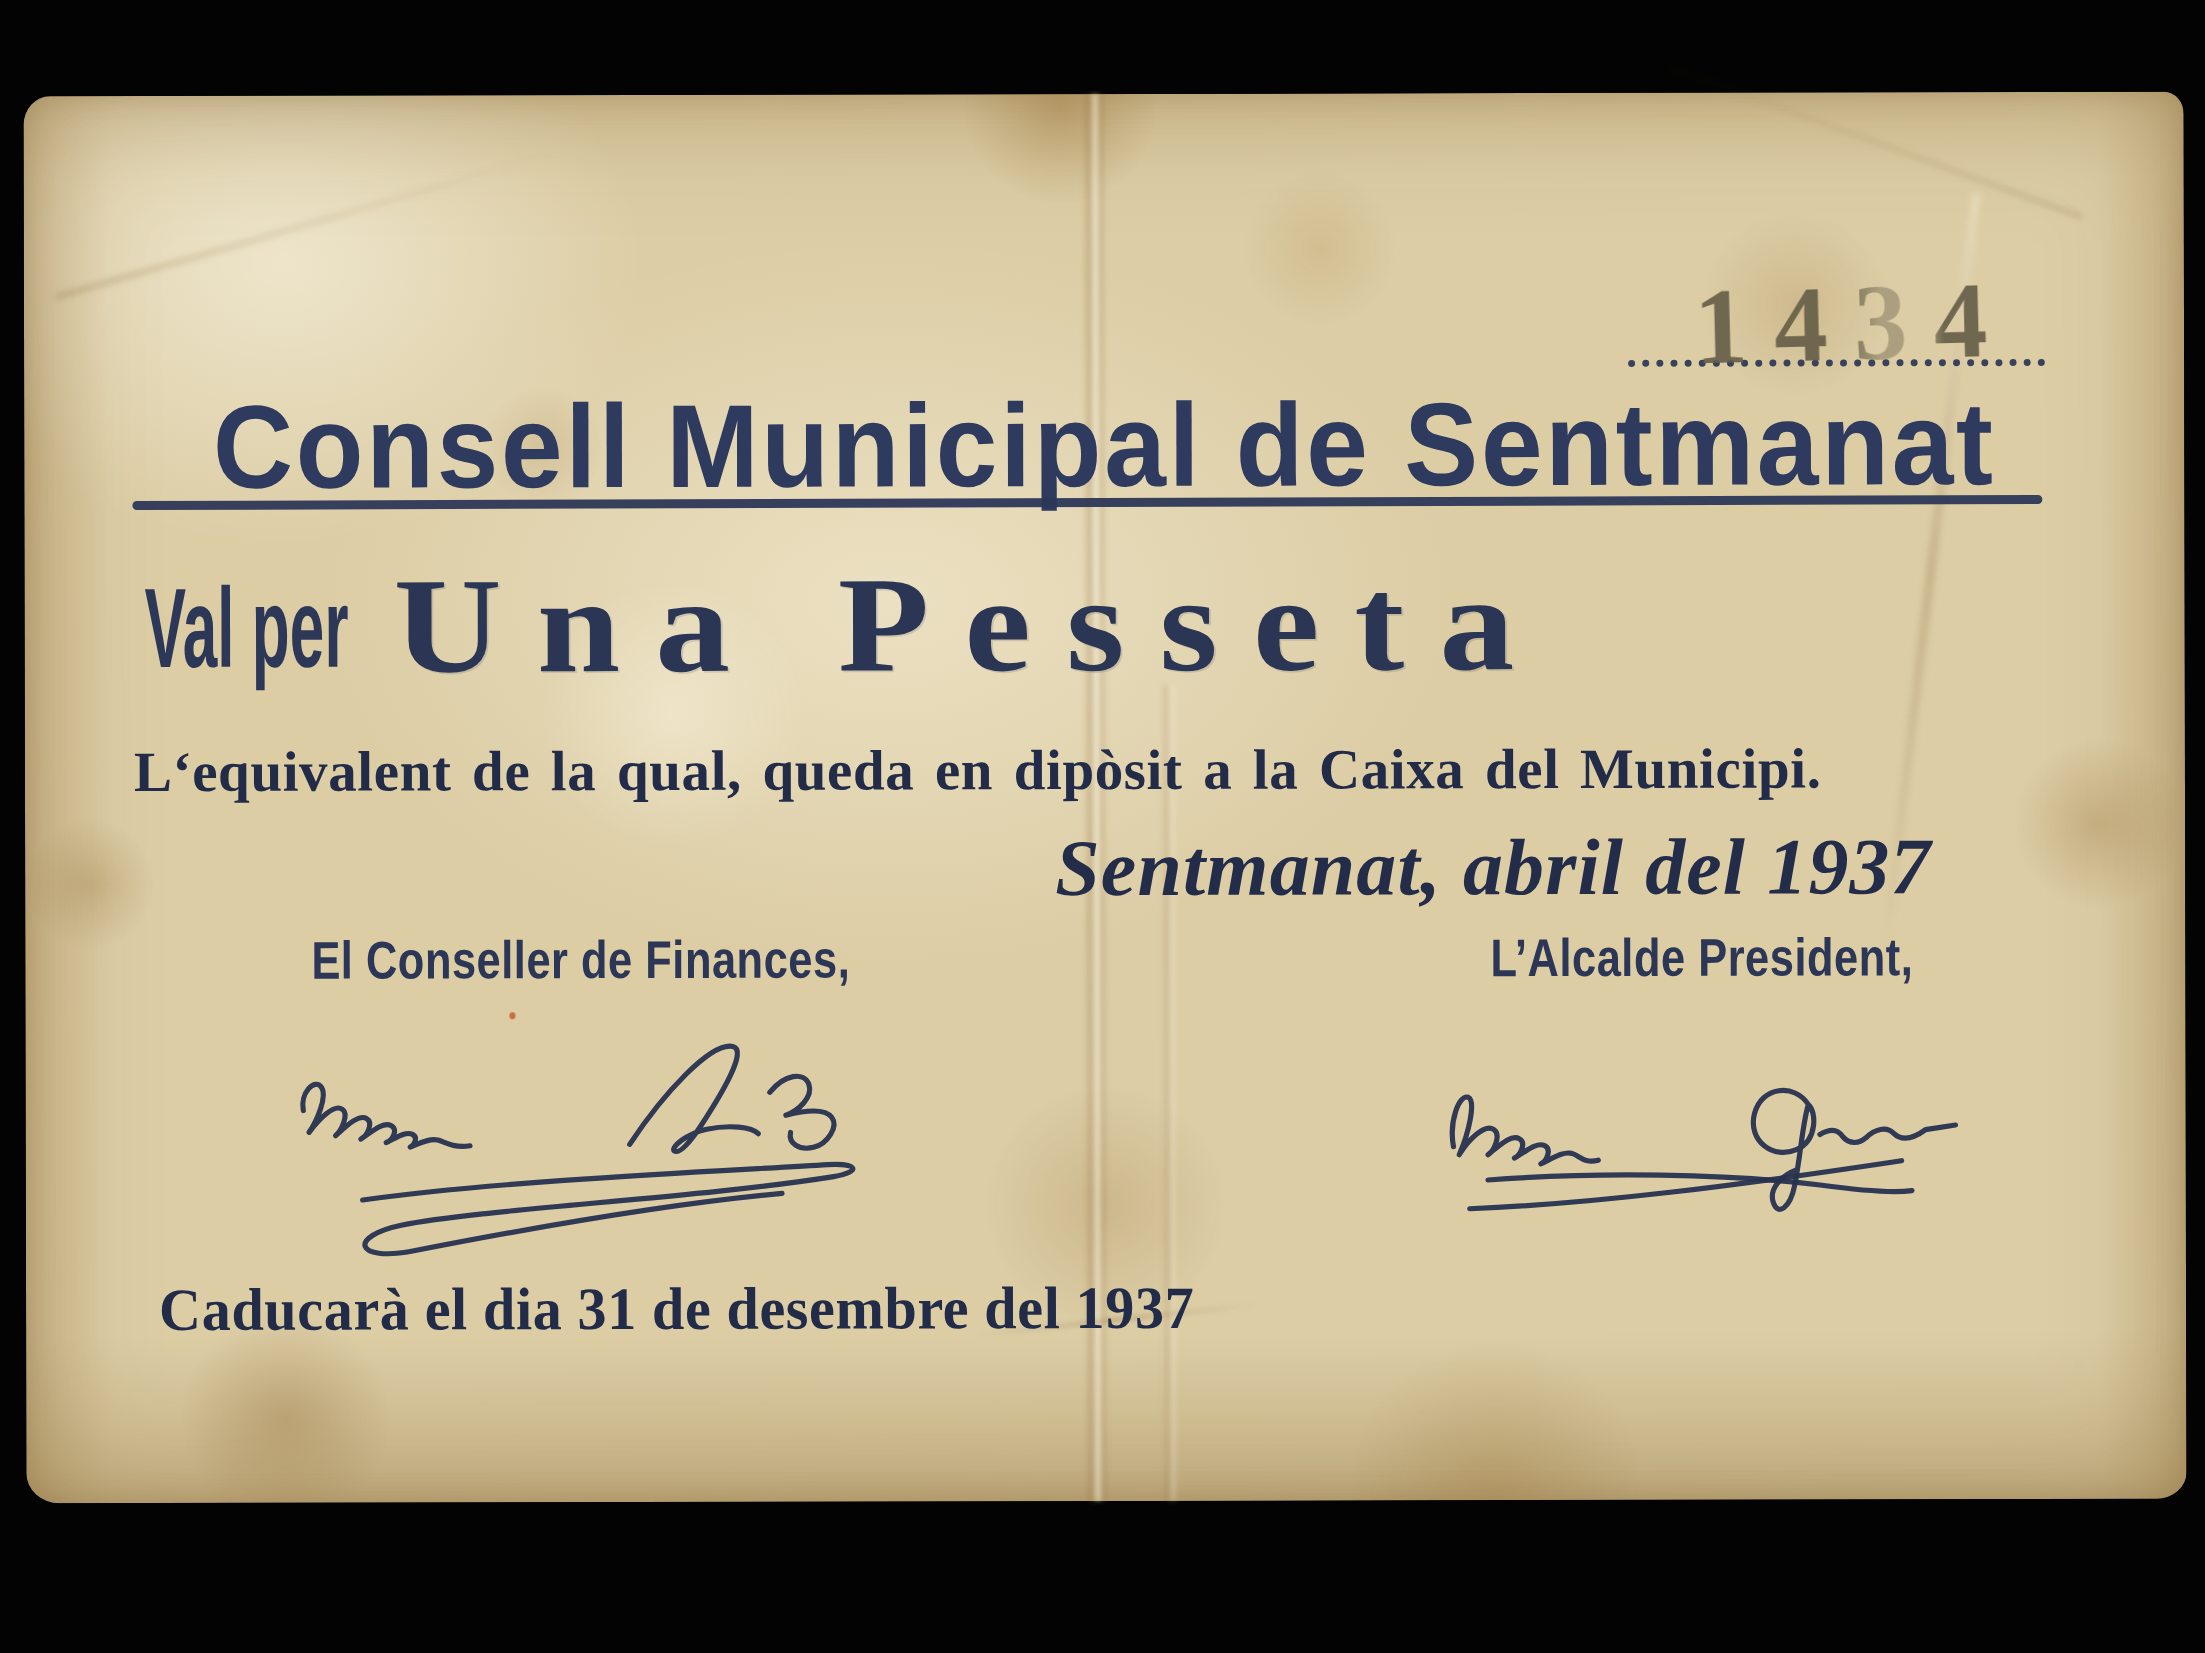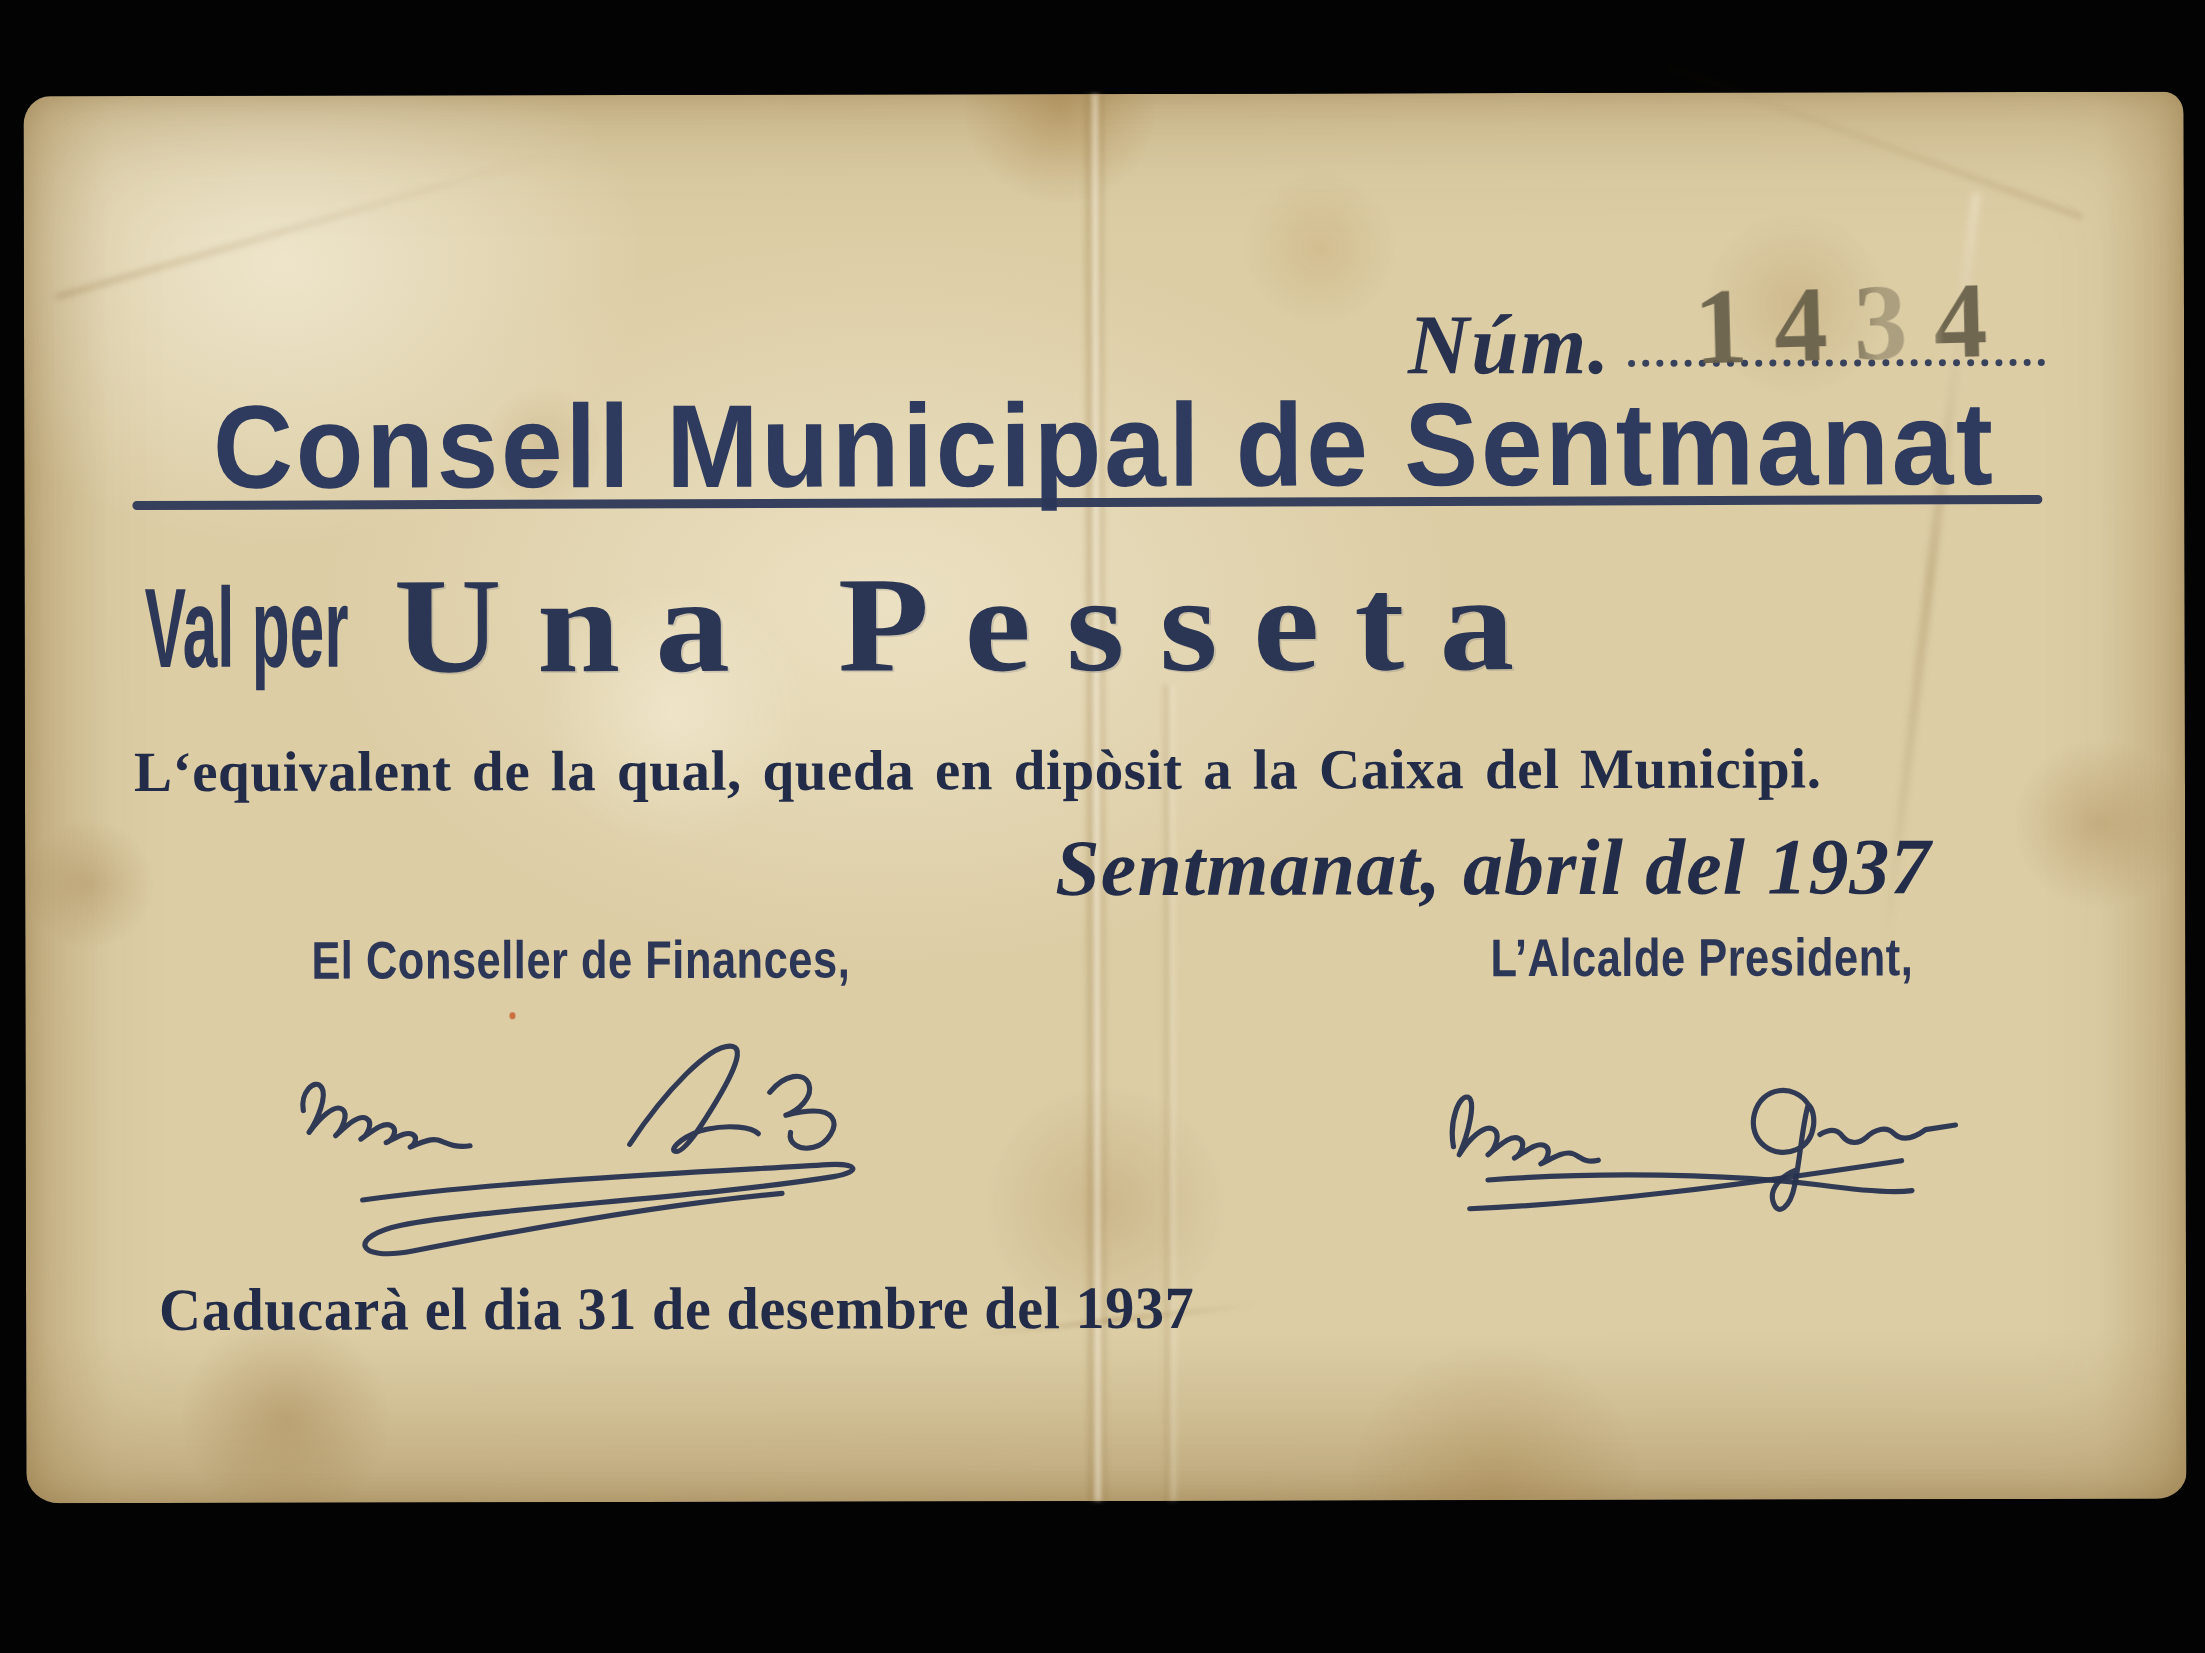--- a/index.html
+++ b/index.html
@@ -92,21 +92,20 @@
 <div class="note">
   <div class="stains"></div>
   <div class="crease fold-main"></div>
   <div class="crease fold-secondary"></div>
   <div class="crease crease-tl"></div>
   <div class="crease crease-tr"></div>
   <div class="crease crease-r"></div>
   <div class="crease crease-bl"></div>
   <div class="crease speck"></div>
 
-  <div class="ink num-label">Núm.</div>
   <div class="ink num-dots"></div>
   <div class="ink serial">1434</div>
 
   <div class="ink title">Consell Municipal de Sentmanat</div>
   <div class="ink title-rule"></div>
 
   <div class="ink val-per">Val per</div>
   <div class="ink una-pesseta">Una Pesseta</div>
 
   <div class="ink deposit">L‘equivalent de la qual, queda en dipòsit a la Caixa del Municipi.</div>

